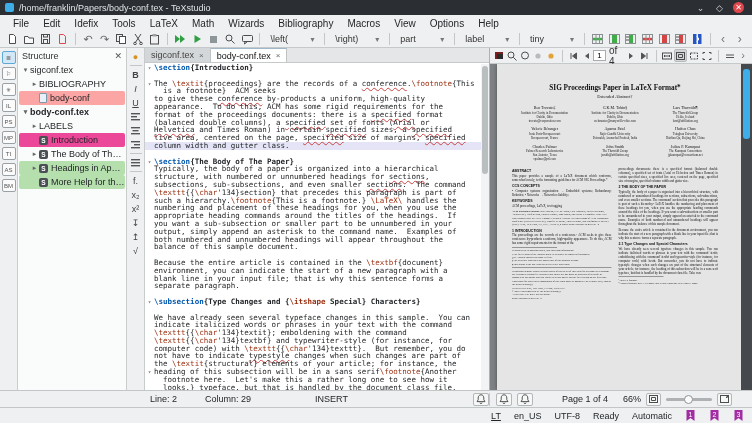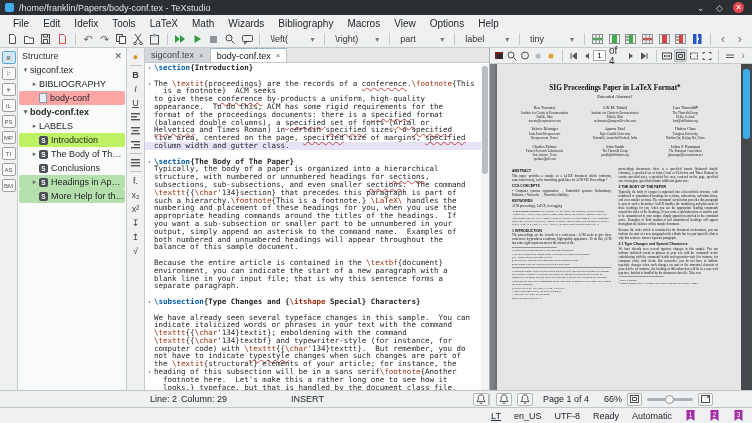--- a/index.html
+++ b/index.html
@@ -32,21 +32,21 @@
   .panelstrip{width:18px;background:#eff0f1;border-right:1px solid #c9cccd;display:flex;flex-direction:column;align-items:center;padding-top:3px;gap:3px}
   .pstrip-icon{width:14px;height:13px;border:1px solid #9aa0a4;border-radius:2px;font-size:6px;color:#555;display:flex;align-items:center;justify-content:center;background:#fbfbfb}
   .pstrip-icon.active{background:#d2e8f6;border-color:#5fa8d4}
 
   .structure{width:109px;background:#fafbfb;border-right:1px solid #c9cccd;display:flex;flex-direction:column}
   .struct-head{height:15px;display:flex;align-items:center;padding:0 4px;font-size:9px;color:#333}
   .struct-head .x{margin-left:auto;color:#555;font-size:9px}
   .tree{flex:1;overflow:hidden;font-size:9px}
   .tree-row{display:flex;align-items:center;height:14px;white-space:nowrap;border-radius:2px;margin:0 1px}
   .tree-row.bold{font-weight:bold}
-  .tree-row.hl-blue{background:#bef264}
+  .tree-row.hl-blue{background:#ec4899}
   .tree-row.hl-green{background:#b6dfae}
   .tree-row.hl-lightblue{background:#fca5a5}
   .expander{width:9px;color:#666;font-size:7px;text-align:center;flex:none}
   .ticon{flex:none;margin-right:3px;display:inline-flex;align-items:center;justify-content:center}
   .ticon.section{width:9px;height:9px;background:#4a4f53;color:#fff;border-radius:2px;font-size:6.5px;font-weight:bold}
   .ticon.file{width:8px;height:10px;background:#e8f1f8;border:1px solid #7b99ad;border-radius:1px}
   .tlabel{overflow:hidden;text-overflow:ellipsis}
 
   .formatbar{width:18px;background:#eff0f1;border-right:1px solid #c9cccd;display:flex;flex-direction:column;align-items:center;padding-top:2px;gap:1px}
   .fbtn{width:15px;height:13px;display:flex;align-items:center;justify-content:center;font-size:9px;color:#444}
@@ -341,25 +341,20 @@
           </div>
           <div class="tree-row hl-blue" style="padding-left: 11px;">
             <span class="expander"></span>
             <span class="ticon section">S</span>
             <span class="tlabel">Introduction</span>
           </div>
           <div class="tree-row" style="padding-left: 11px;">
             <span class="expander">▸</span>
             <span class="ticon section">S</span>
             <span class="tlabel">The Body of The Paper</span>
-          </div>
-          <div class="tree-row" style="padding-left: 11px;">
-            <span class="expander"></span>
-            <span class="ticon section">S</span>
-            <span class="tlabel">Conclusions</span>
           </div>
           <div class="tree-row hl-green" style="padding-left: 11px;">
             <span class="expander">▸</span>
             <span class="ticon section">S</span>
             <span class="tlabel">Headings in Appendices</span>
           </div>
           <div class="tree-row hl-green" style="padding-left: 11px;">
             <span class="expander"></span>
             <span class="ticon section">S</span>
             <span class="tlabel">More Help for the Hardy</span>
@@ -653,21 +648,21 @@
         <div class="pscroll">
             <div class="thumb"></div>
           </div>
       </div>
     </div>
   </div>
 
   <div class="panelstatus">
     <div class="estatus">
       <span>Line: 2</span>
-      <span style="margin-left:0">Column: 29</span>
+      <span style="margin-left:24px">Column: 29</span>
       <span class="mode">INSERT</span>
       <span class="bellbtn" style="margin-left:auto" id="ebell">
           <svg width="12" height="12" viewBox="0 0 12 12">
             <path d="M6 1.8c-1.9 0-2.8 1.4-2.8 3.2v1.8L2 8.6h8L8.8 6.8V5c0-1.8-.9-3.2-2.8-3.2z" fill="none" stroke="#555"></path>
             <path d="M5 9.6a1 1 0 0 0 2 0" fill="none" stroke="#555"></path>
           </svg>
         </span>
     </div>
     <div class="pstatus">
       <span class="bellbtn" id="pbell1">
@@ -675,21 +670,21 @@
             <path d="M6 1.8c-1.9 0-2.8 1.4-2.8 3.2v1.8L2 8.6h8L8.8 6.8V5c0-1.8-.9-3.2-2.8-3.2z" fill="none" stroke="#555"></path>
             <path d="M5 9.6a1 1 0 0 0 2 0" fill="none" stroke="#555"></path>
           </svg>
         </span>
       <span class="bellbtn" id="pbell2">
           <svg width="12" height="12" viewBox="0 0 12 12">
             <path d="M6 1.8c-1.9 0-2.8 1.4-2.8 3.2v1.8L2 8.6h8L8.8 6.8V5c0-1.8-.9-3.2-2.8-3.2z" fill="none" stroke="#555"></path>
             <path d="M5 9.6a1 1 0 0 0 2 0" fill="none" stroke="#555"></path>
           </svg>
         </span>
-      <span style="margin-left:5px">Page 1 of 4</span>
+      <span style="margin-left:24px">Page 1 of 4</span>
       <span style="margin-left:10px">66%</span>
       <span class="fitbtn" id="fit1">
           <svg width="11" height="10" viewBox="0 0 11 10">
             <rect x="1.5" y="1.5" width="8" height="7" stroke="#4d4d4d" fill="none" stroke-width="1"></rect>
             <path d="M3.5 3.5h4v3h-4z" stroke="#4d4d4d" fill="none"></path>
           </svg>
         </span>
       <span class="slider">
           <span class="knob"></span>
         </span>

